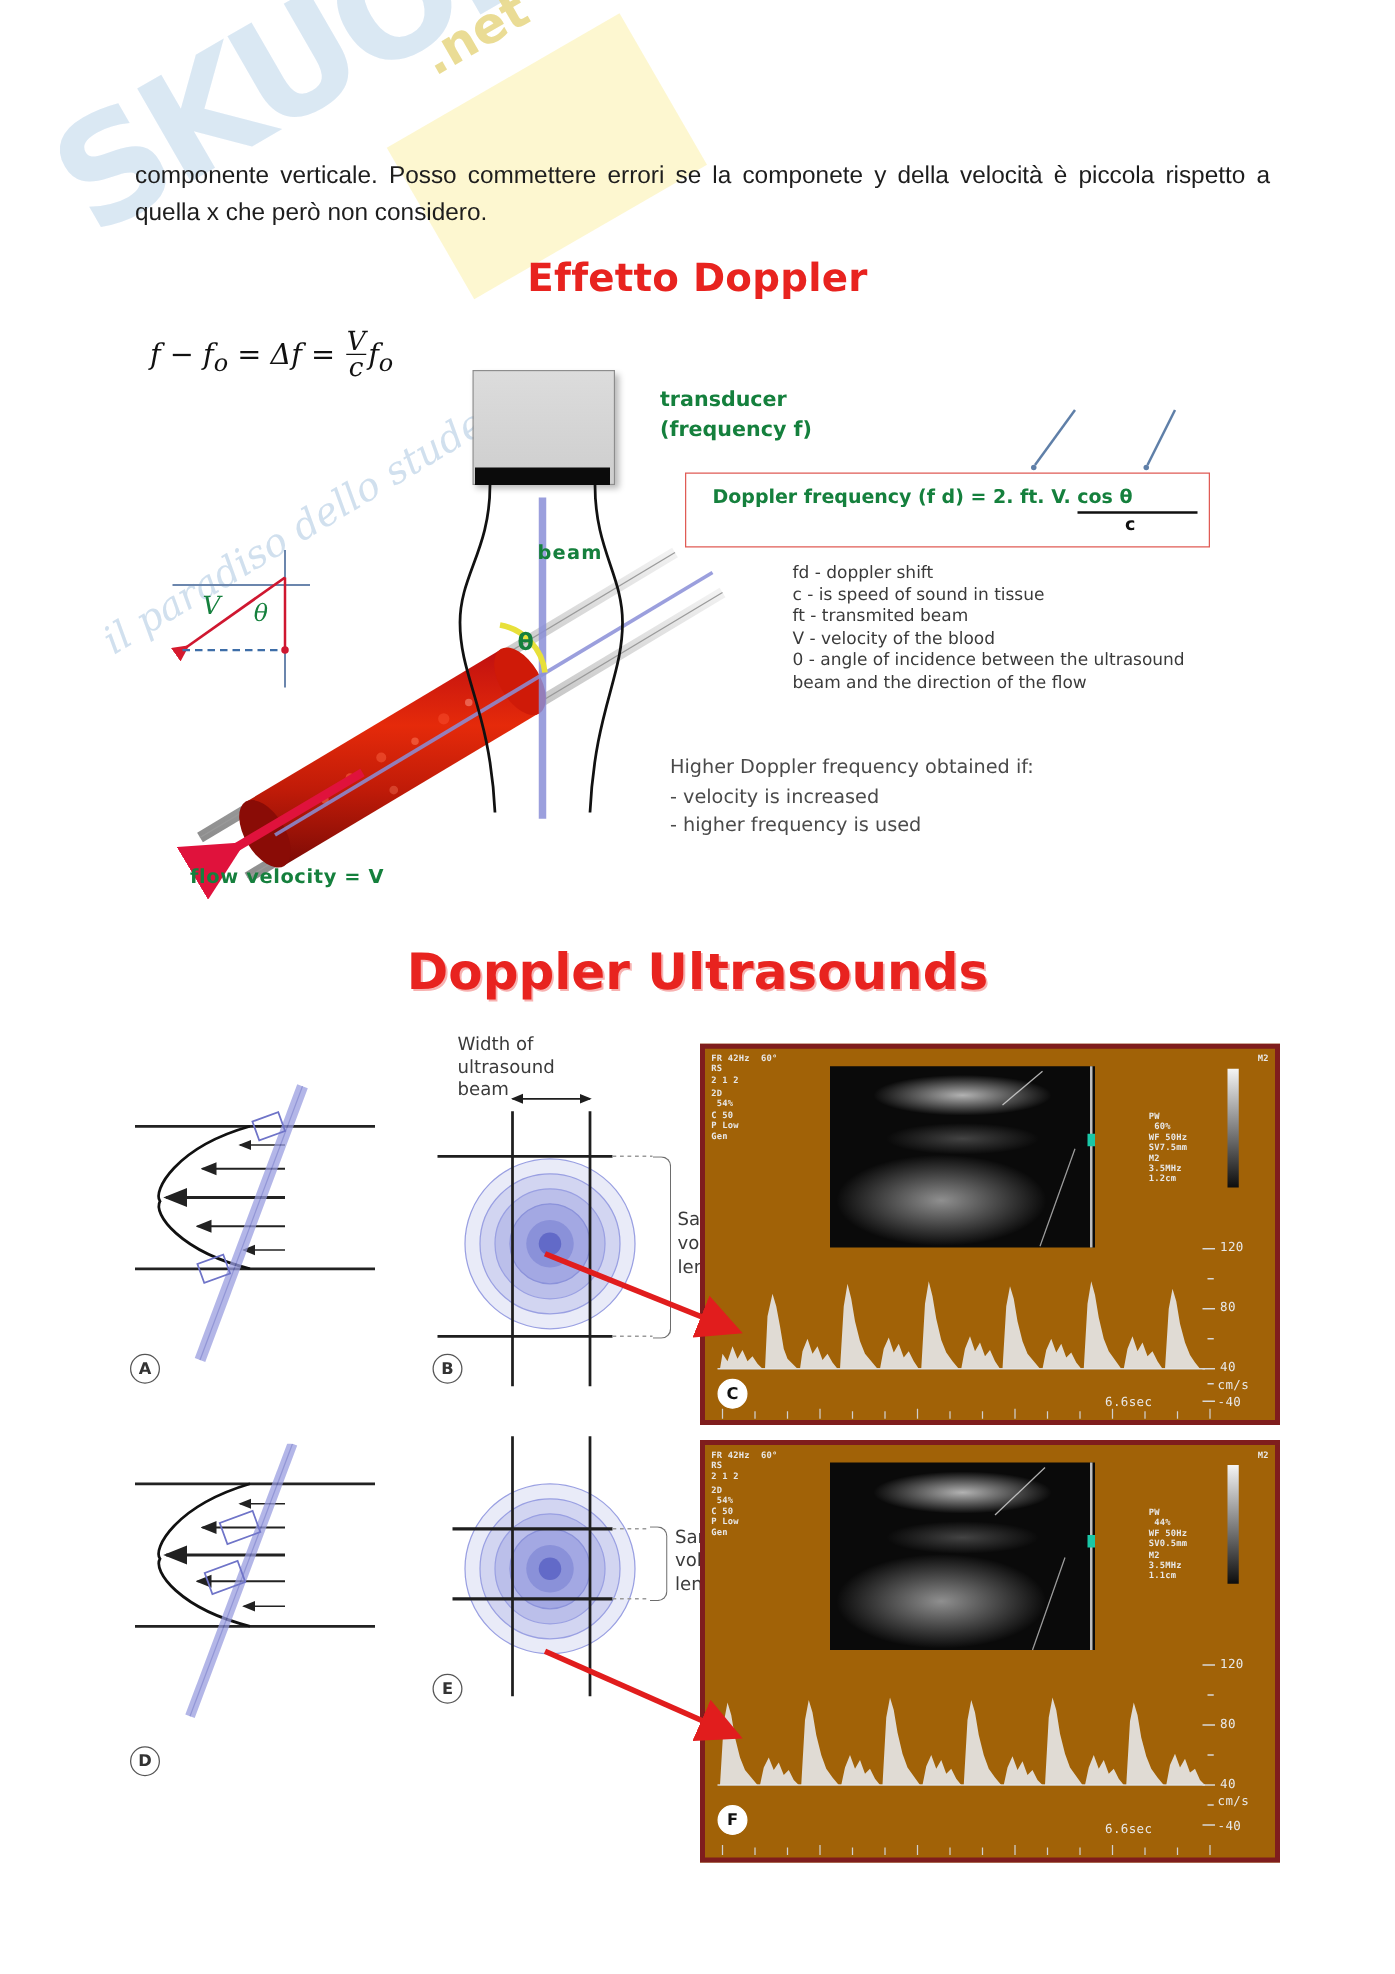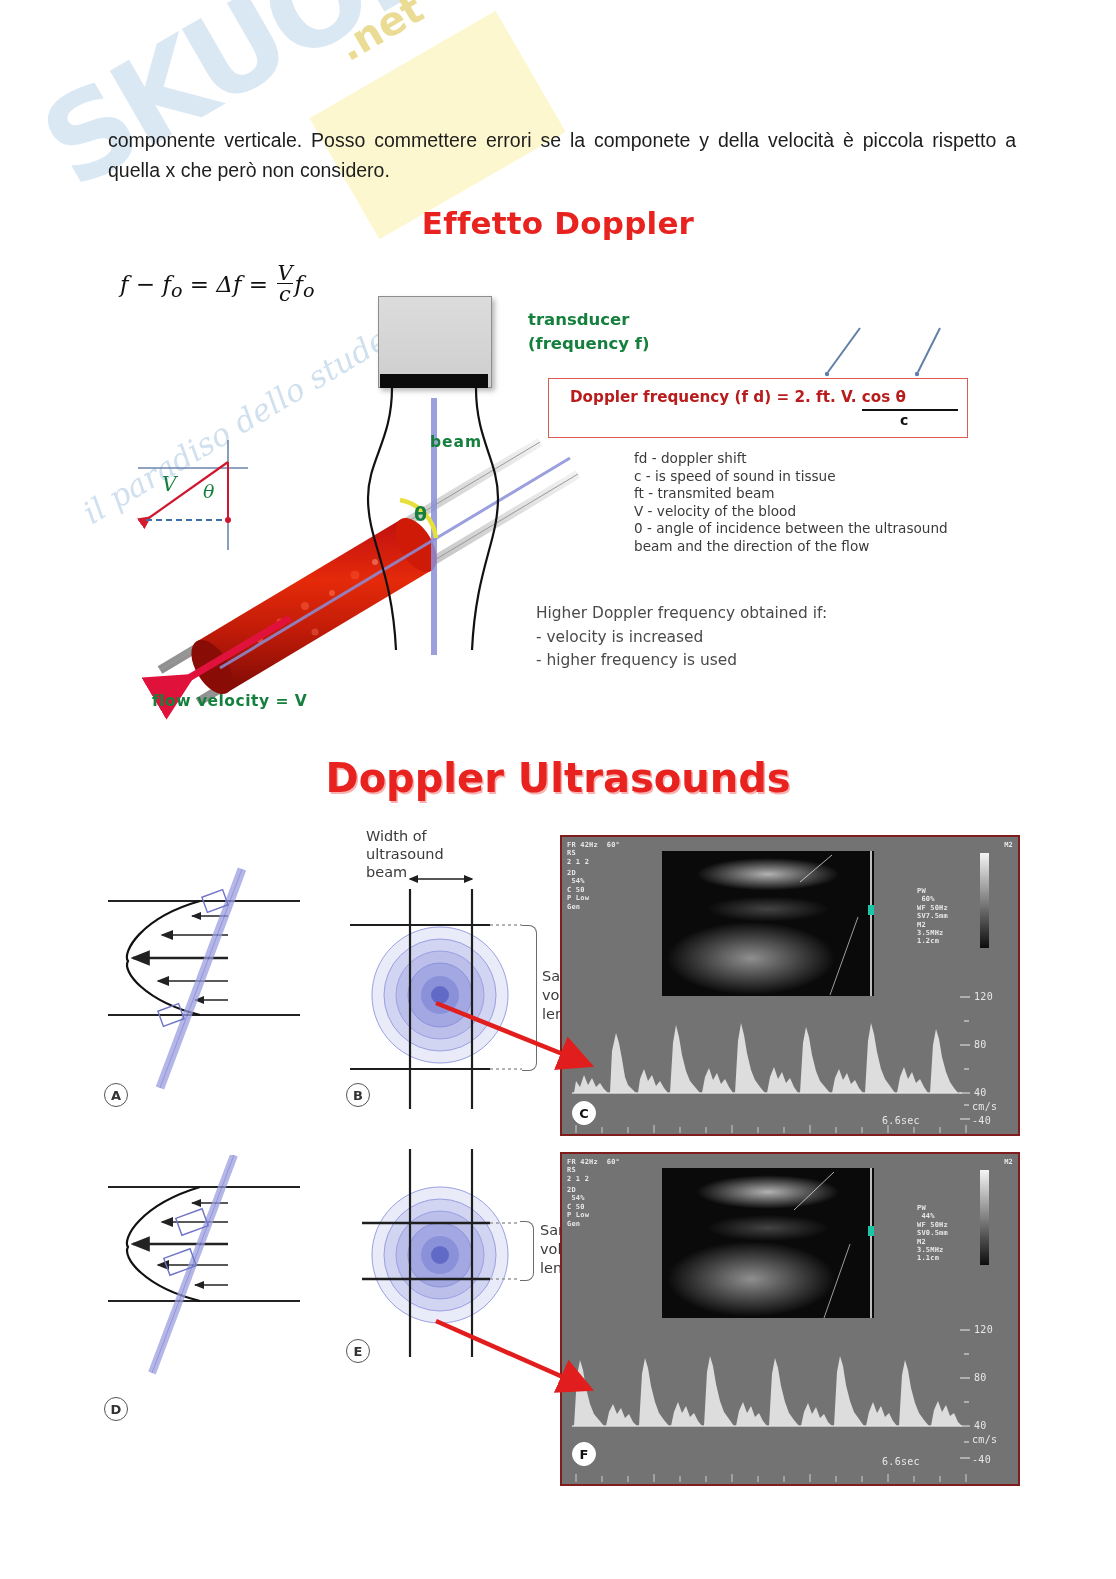--- a/index.html
+++ b/index.html
@@ -76,21 +76,21 @@
   #beam-label { left:330px; top:183px; font-size:15.5px; font-weight:bold; letter-spacing:1px; }
   #flow-velocity-label { left:52px; top:442px; font-size:15.5px; font-weight:bold; letter-spacing:.5px; }
   #theta-beam-label { left:314px; top:253px; font-size:19px; font-weight:bold; }
 
   .formula-box {
     position:absolute; left:448px; top:128px; width:418px; height:58px;
     border:1.4px solid #e05b55; background:transparent;
   }
   #doppler-formula-text {
     position:absolute; left:470px; top:138px; width:400px;
-    font-family:"DejaVu Sans", sans-serif; font-weight:bold; font-size:15.2px; color:#b91c1c;
+    font-family:"DejaVu Sans", sans-serif; font-weight:bold; font-size:15.2px; color:#15803d;
     white-space:nowrap;
   }
   #formula-denominator {
     position:absolute; left:800px; top:162px;
     font-family:"DejaVu Sans", sans-serif; font-weight:bold; font-size:14px; color:#111;
   }
   .frac-bar-formula {
     position:absolute; left:762px; top:159px; width:96px; height:2px; background:#111;
   }
 
@@ -116,21 +116,21 @@
   .sv-label {
     position:absolute; font-family:"DejaVu Sans", sans-serif; font-size:14.5px;
     line-height:19px; color:#3b3b3b; text-align:left;
   }
   #width-beam-label {
     position:absolute; left:266px; top:2px; width:120px; text-align:left;
     font-family:"DejaVu Sans", sans-serif; font-size:14.5px; line-height:18px; color:#3b3b3b;
   }
 
   
-  .us-monitor { position:absolute; background:#737373; border:2px solid #7f1d1d; overflow:hidden; }
+  .us-monitor { position:absolute; background:#a16207; border:4px solid #7f1d1d; overflow:hidden; }
   #us-panel-c { left:460px; top:10px; width:456px; height:297px; }
   #us-panel-f { left:460px; top:327px; width:456px; height:330px; }
 
   .us-text {
     position:absolute; color:#e8e8e8; font-family:"DejaVu Sans Mono", monospace;
     font-size:7px; line-height:8.4px; letter-spacing:.2px; white-space:pre;
   }
   .us-text.bold { font-weight:bold; }
   .us-scale-text {
     position:absolute; color:#e8e8e8; font-family:"DejaVu Sans Mono", monospace;

